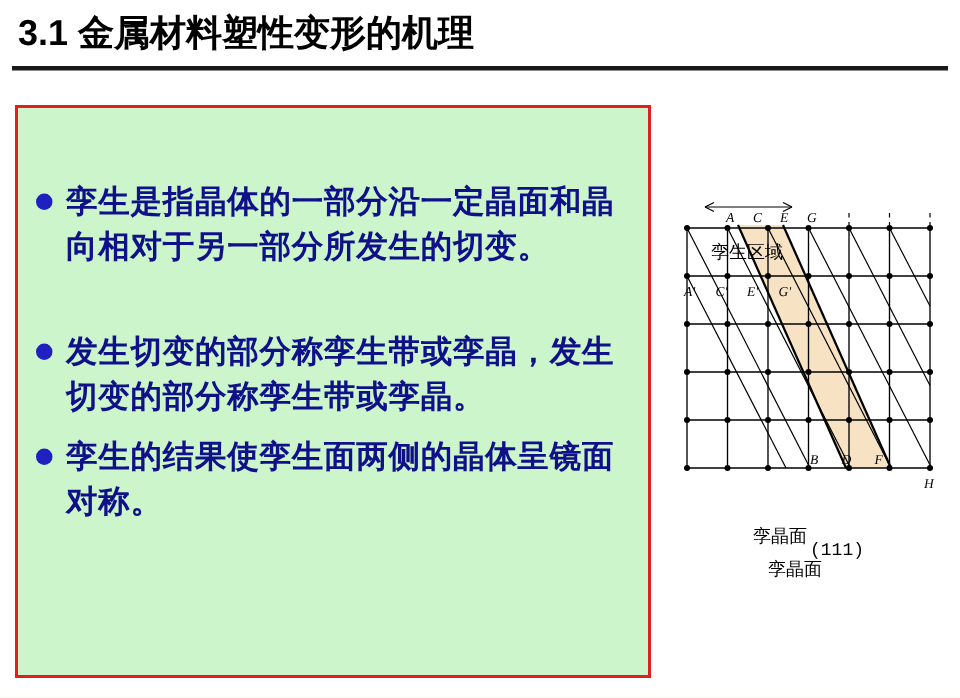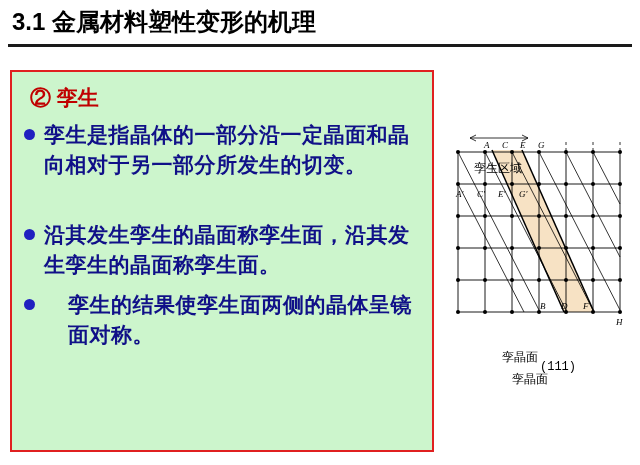--- a/index.html
+++ b/index.html
@@ -80,21 +80,21 @@
   .bullet-text {
     flex: 1 1 auto;
     font-size: 21px;
     font-weight: bold;
     color: #101088;
     line-height: 30px;
     letter-spacing: 0.5px;
   }
   #bullet-0 { top: 48px; }
   #bullet-1 { top: 148px; }
-  #bullet-2 { top: 218px; gap: 24px; }
+  #bullet-2 { top: 218px; }
 
   
   #figure {
     position: absolute;
     left: 444px;
     top: 112px;
     width: 190px;
     height: 248px;
   }
   #figure svg { display: block; }
@@ -113,30 +113,29 @@
 </head>
 <body>
 
 <div id="slide">
 
   <div id="title">3.1 金属材料塑性变形的机理</div>
   <div id="title-rule"></div>
 
   <div id="content-panel">
 
-    <div id="heading">② 孪生</div>
 
     <div class="bullet-row" id="bullet-0">
       <span class="bullet-dot"></span>
       <span class="bullet-text">孪生是指晶体的一部分沿一定晶面和晶向相对于另一部分所发生的切变。</span>
     </div>
 
     <div class="bullet-row" id="bullet-1">
       <span class="bullet-dot"></span>
-      <span class="bullet-text">沿其发生孪生的晶面称孪生面，沿其发生孪生的晶面称孪生面。</span>
+      <span class="bullet-text">发生切变的部分称孪生带或孪晶，发生切变的部分称孪生带或孪晶。</span>
     </div>
 
     <div class="bullet-row" id="bullet-2">
       <span class="bullet-dot"></span>
       <span class="bullet-text">孪生的结果使孪生面两侧的晶体呈镜面对称。</span>
     </div>
 
   </div>
 
   <div id="figure">

